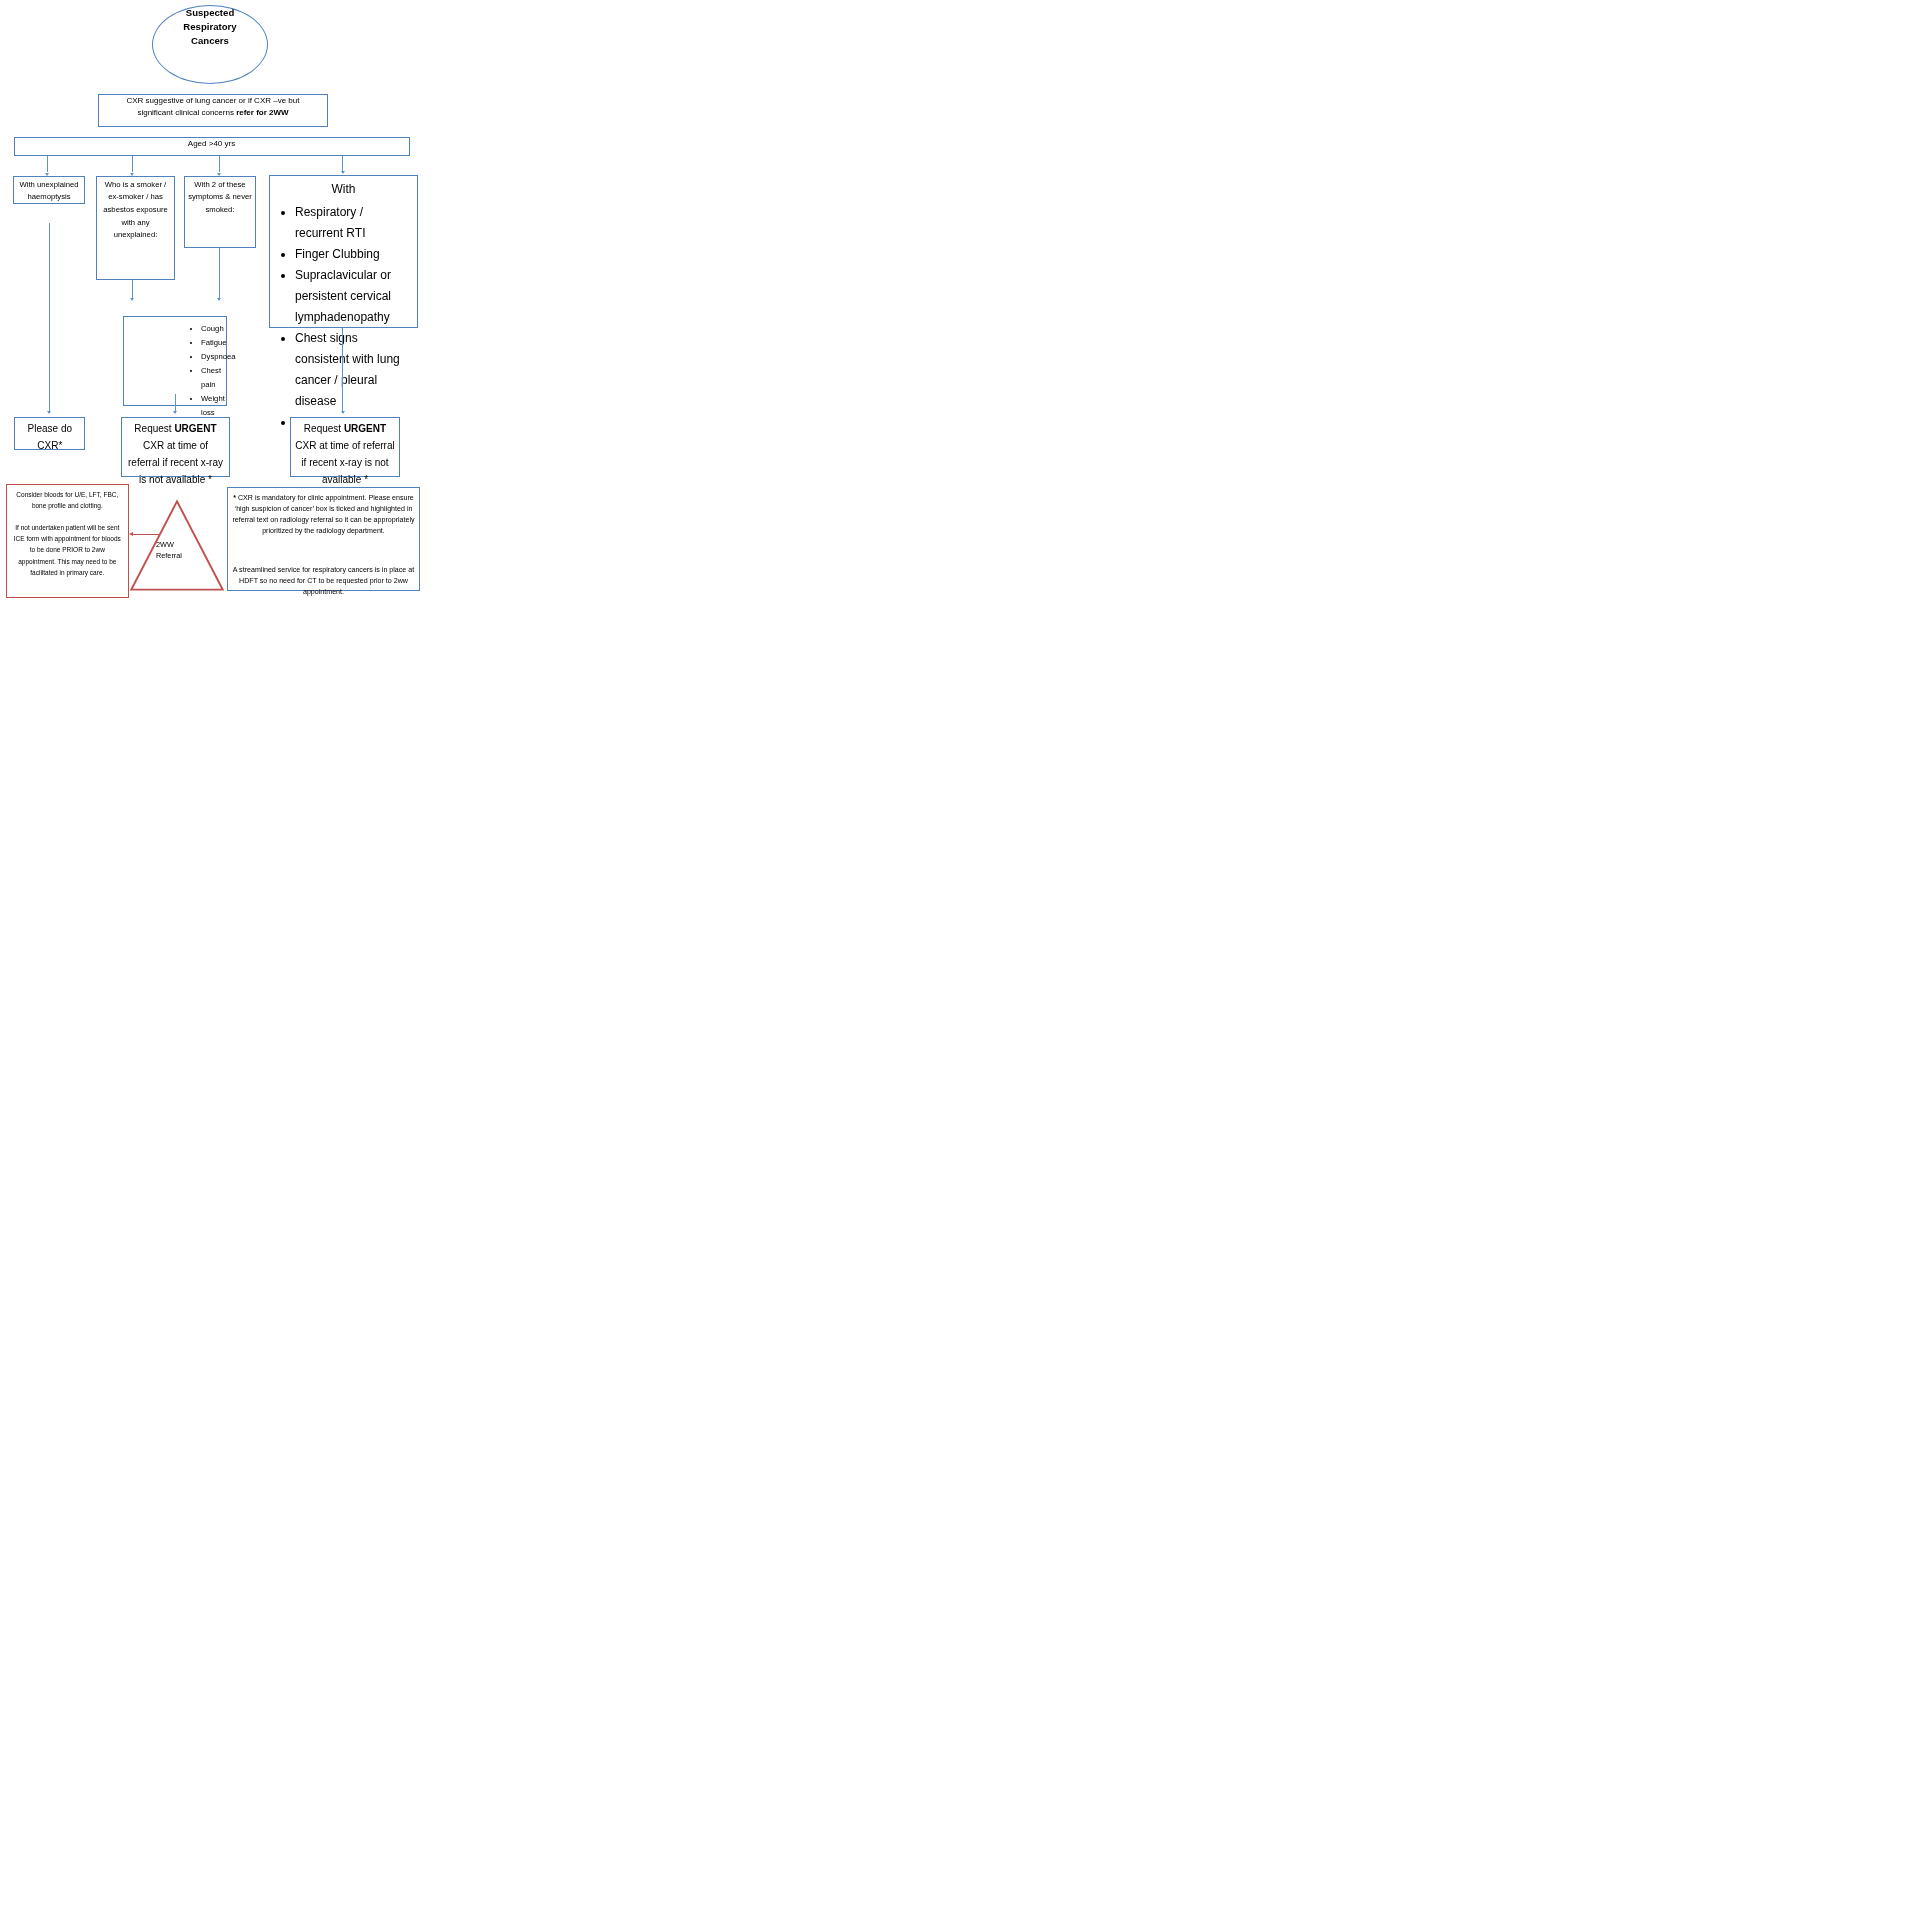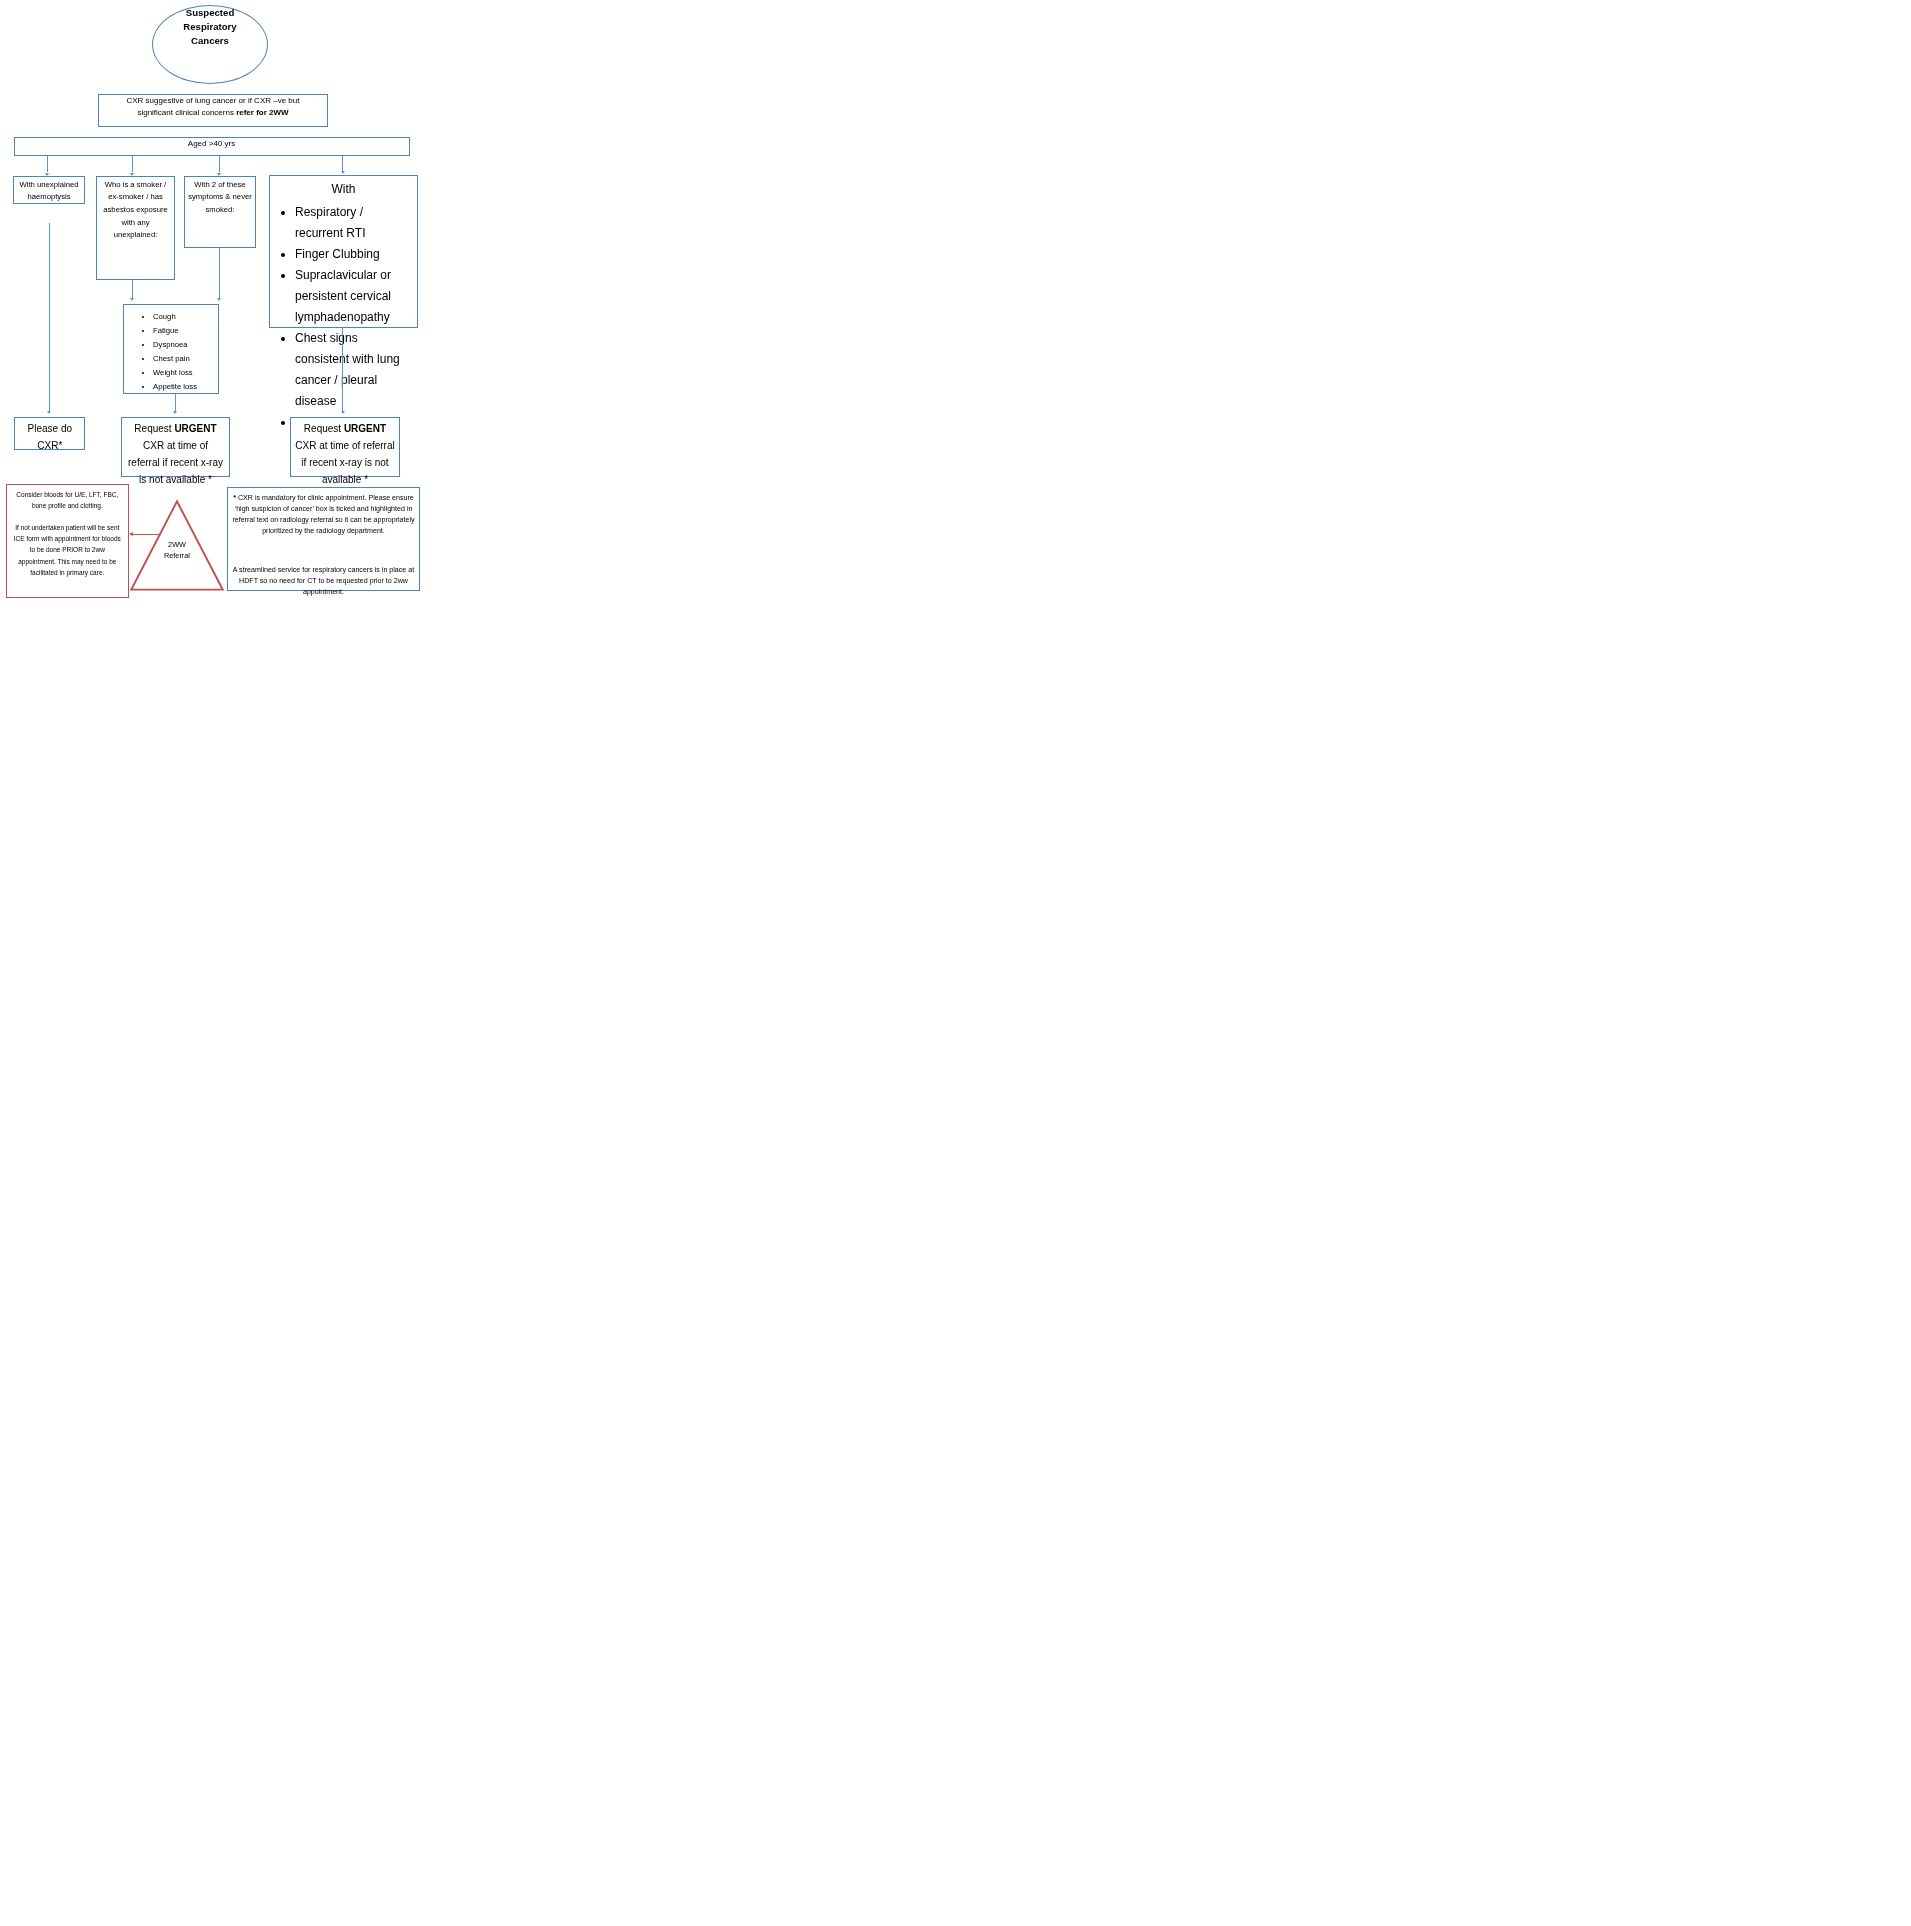--- a/index.html
+++ b/index.html
@@ -51,21 +51,21 @@
   .red-note p + p{margin-top:10.8px;}
 
   .footnote{
     position:absolute;border:1.2px solid var(--blue);background:#fff;box-sizing:border-box;
     font-size:7.1px;line-height:1.55;text-align:center;padding:4.6px 3.9px;
   }
   .footnote p{margin:0;}
   .footnote p + p{margin-top:28px;}
 
   .tri-svg{position:absolute;}
-  .tri-label{position:absolute;text-align:center;font-size:7.3px;line-height:1.55;}
+  .tri-label{position:absolute;font-size:7.3px;line-height:1.55;}
 </style>
 </head>
 <body>
 
 <div class="canvas">
 
   <div class="node ellipse" style="left:152px;top:4.6px;width:116px;height:79px;padding:0 15.4px;">
     <div>Suspected Respiratory Cancers</div>
   </div>
 
@@ -111,21 +111,21 @@
         <li>Thrombocytosis</li>
       </ul>
   </div>
 
   <div class="vline" style="left:132px;top:280px;height:17.7px;"></div>
   <div class="ahead" style="left:130px;top:298px;"></div>
 
   <div class="vline" style="left:219px;top:248px;height:50px;"></div>
   <div class="ahead" style="left:217px;top:298px;"></div>
 
-  <div class="node bullets-box" style="left:123px;top:304px;width:96px;height:90px;">
+  <div class="node bullets-box" style="left:123px;top:316px;width:104px;height:90px;padding-left:48px;">
     <ul>
         <li>Cough</li>
         <li>Fatigue</li>
         <li>Dyspnoea</li>
         <li>Chest pain</li>
         <li>Weight loss</li>
         <li>Appetite loss</li>
       </ul>
   </div>
 

